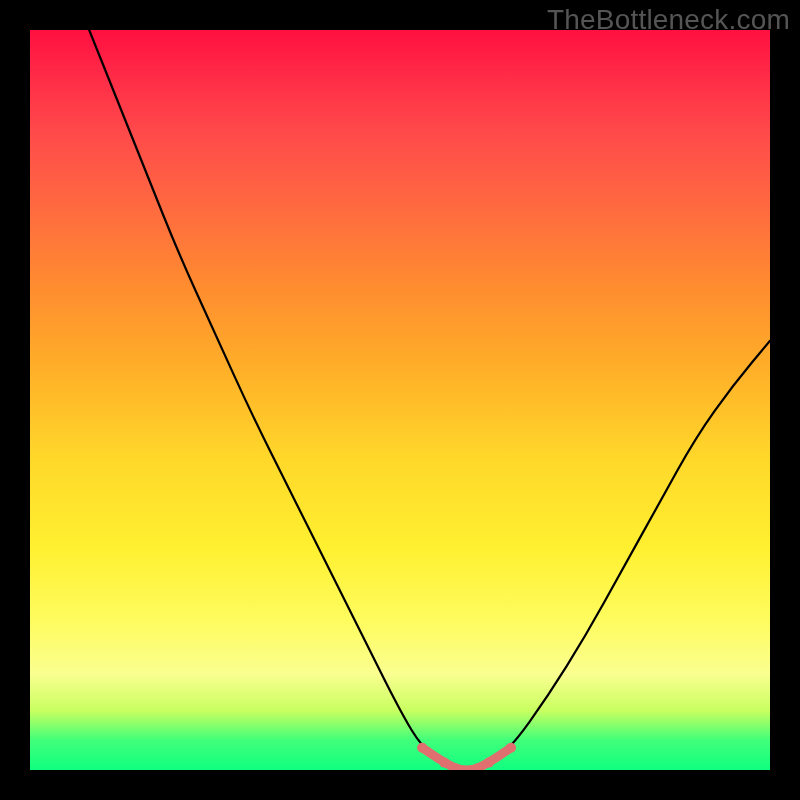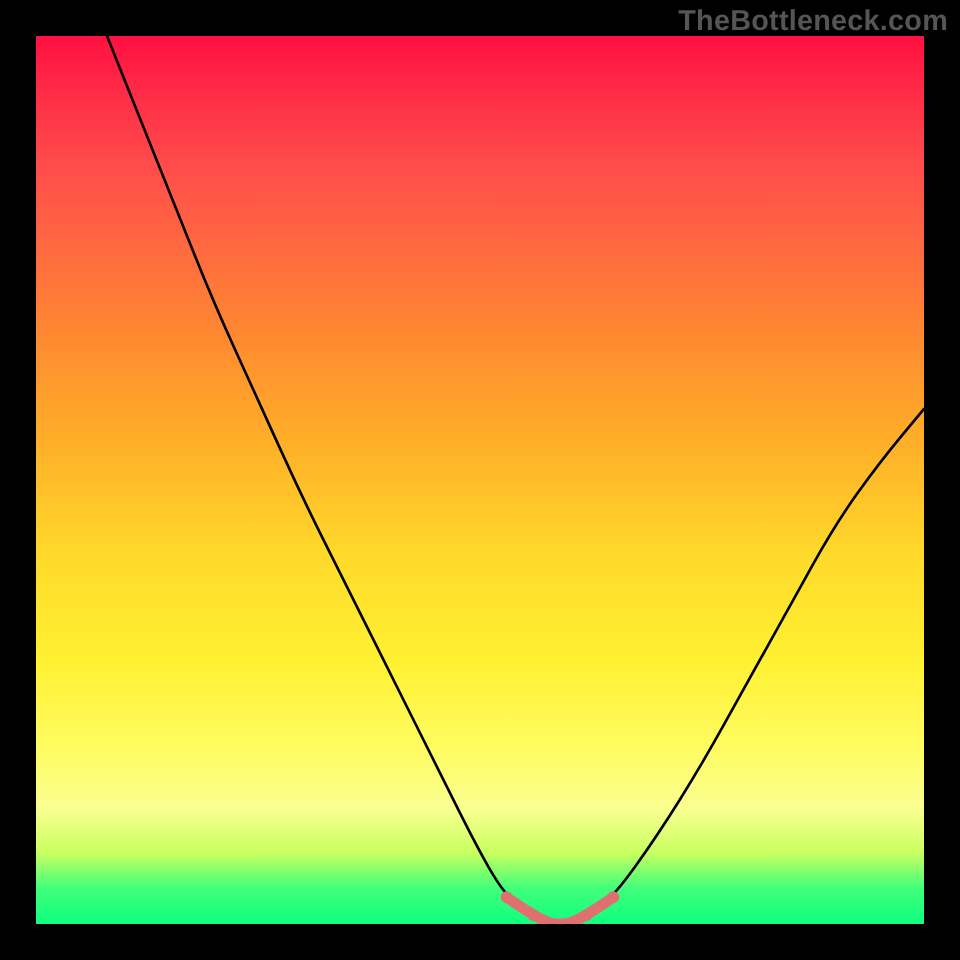--- a/index.html
+++ b/index.html
@@ -43,22 +43,22 @@
       #c8ff60 92%,
       #40ff7a 96%,
       #10ff80 100%
     );
   }
   .watermark {
     position: absolute;
     top: 4px;
     right: 10px;
     color: #555;
-    font-size: 24px;
-    font-weight: 700;
+    font-size: 28px;
+    font-weight: 400;
     letter-spacing: 0.2px;
     z-index: 50;
     user-select: none;
     margin-left: 15px;
   }
   svg.curve {
     position: absolute;
     left: 0; top: 0;
     width: 740px;
     height: 740px;

